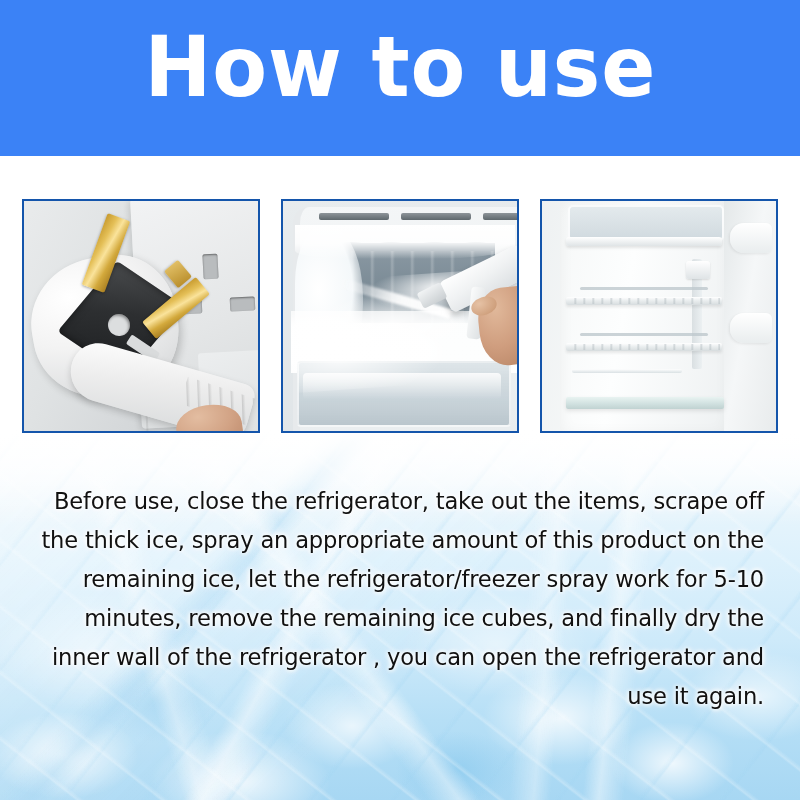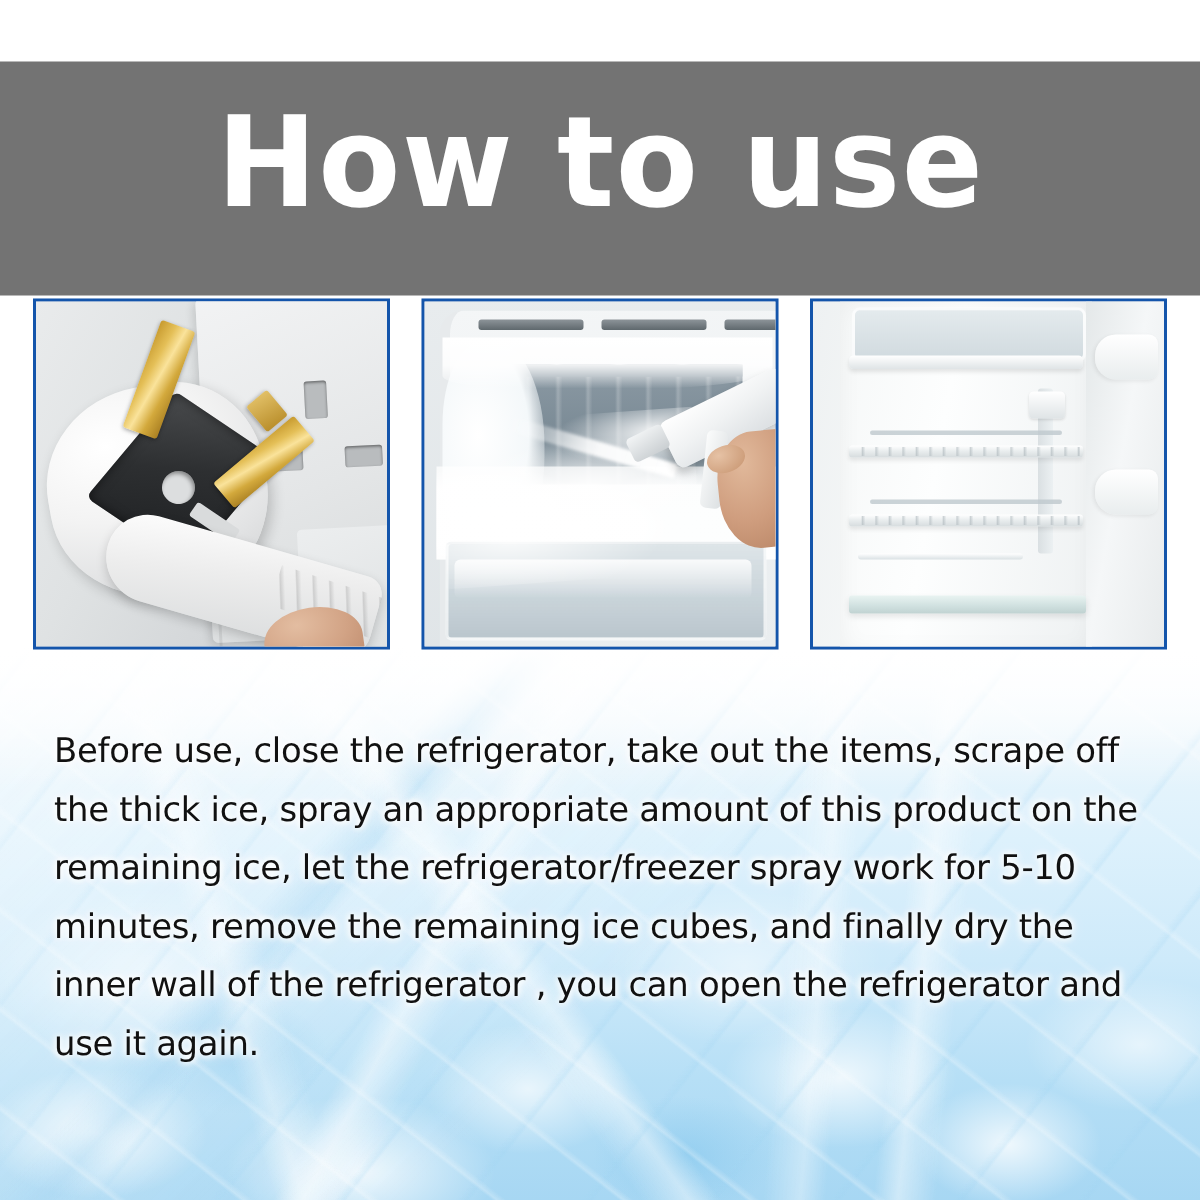--- a/index.html
+++ b/index.html
@@ -85,27 +85,26 @@
     left: 0; top: 0; width: 800px; height: 95px;
     background: linear-gradient(to bottom, rgba(255,255,255,1) 0%, rgba(255,255,255,0.55) 55%, rgba(255,255,255,0) 100%);
   }
 
   
   .banner {
     position: absolute;
     left: 0; top: 0;
     width: 800px;
     height: 156px;
-    background: #737373;
+    background: #3b82f6;
     display: flex;
     align-items: center;
     justify-content: center;
     box-sizing: border-box;
     padding-bottom: 22px;
-    margin-top: 41px;
   }
   .banner-title {
     color: #ffffff;
     font-family: "DejaVu Sans", sans-serif;
     font-weight: bold;
     font-size: 84px;
     line-height: 1;
     letter-spacing: 1px;
     transform: scaleX(0.95);
     white-space: nowrap;
@@ -461,21 +460,21 @@
     background: linear-gradient(180deg, rgba(255,255,255,0.95), rgba(214,222,225,0.9));
     border-radius: 2px;
   }
 
   
   .body-text {
     position: absolute;
     left: 36px;
     top: 482px;
     width: 728px;
-    text-align: left;
+    text-align: right;
     font-family: "DejaVu Sans", sans-serif;
     font-size: 22.6px;
     line-height: 39px;
     color: #111111;
     letter-spacing: -0.2px;
     text-shadow:
       0 0 5px rgba(255,255,255,0.95),
       0 0 10px rgba(255,255,255,0.9),
       1px 0 4px rgba(255,255,255,0.85),
       -1px 0 4px rgba(255,255,255,0.85);

